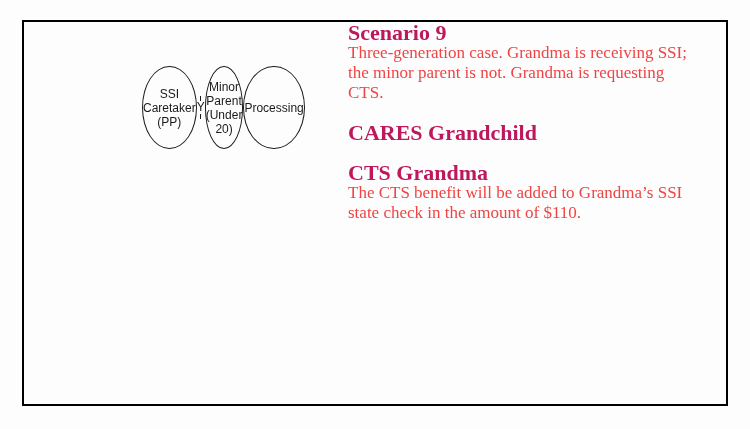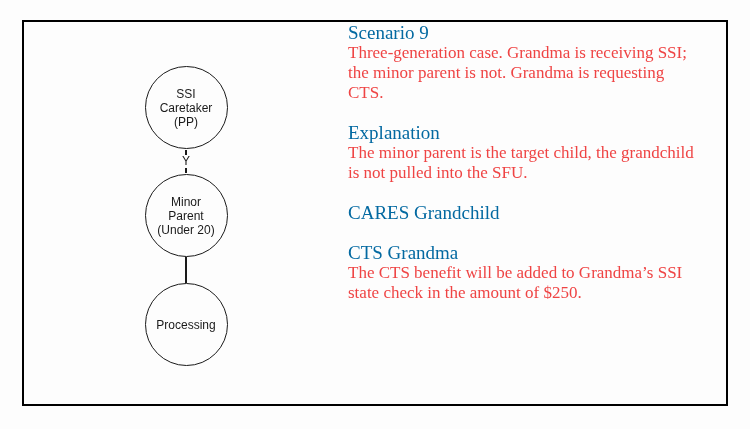--- a/index.html
+++ b/index.html
@@ -17,21 +17,21 @@
     width: 706px; height: 386px;
     border: 2px solid #000;
     background: #fdfdfd;
   }
   
   .diagram {
     position: absolute;
     left: 118px; top: 44px;
     width: 88px;
     display: flex;
-    flex-direction: column;
+    flex-direction: row;
     align-items: center;
   }
   .node {
     width: 83px; height: 83px;
     border: 1.5px solid #1a1a1a;
     border-radius: 50%;
     background: #fdfdfd;
     display: flex;
     align-items: center;
     justify-content: center;
@@ -66,24 +66,24 @@
   
   .text-col {
     position: absolute;
     left: 324px; top: 1px;
     width: 376px;
     font-size: 17px;
     line-height: 20px;
   }
   .section { margin-bottom: 20px; }
   .section h3 {
-    font-size: 19px;
+    font-size: 22px;
     line-height: 20px;
-    font-weight: normal;
-    color: #0369a1;
+    font-weight: bold;
+    color: #be185d;
   }
   .section p {
     white-space: pre-line;
     color: #ef4444;
   }
 </style>
 </head>
 <body>
 
 <div class="panel">
@@ -110,30 +110,25 @@
 
   <div class="text-col">
 
     <div class="section">
       <h3>Scenario 9</h3>
       <p>Three-generation case. Grandma is receiving SSI;
 the minor parent is not. Grandma is requesting
 CTS.</p>
     </div>
 
-    <div class="section">
-      <h3>Explanation</h3>
-      <p>The minor parent is the target child, the grandchild
-is not pulled into the SFU.</p>
-    </div>
 
     <div class="section">
       <h3>CARES Grandchild</h3>
     </div>
 
     <div class="section">
       <h3>CTS Grandma</h3>
       <p>The CTS benefit will be added to Grandma’s SSI
-state check in the amount of $250.</p>
+state check in the amount of $110.</p>
     </div>
 
   </div>
 </div>
 
 </body></html>

